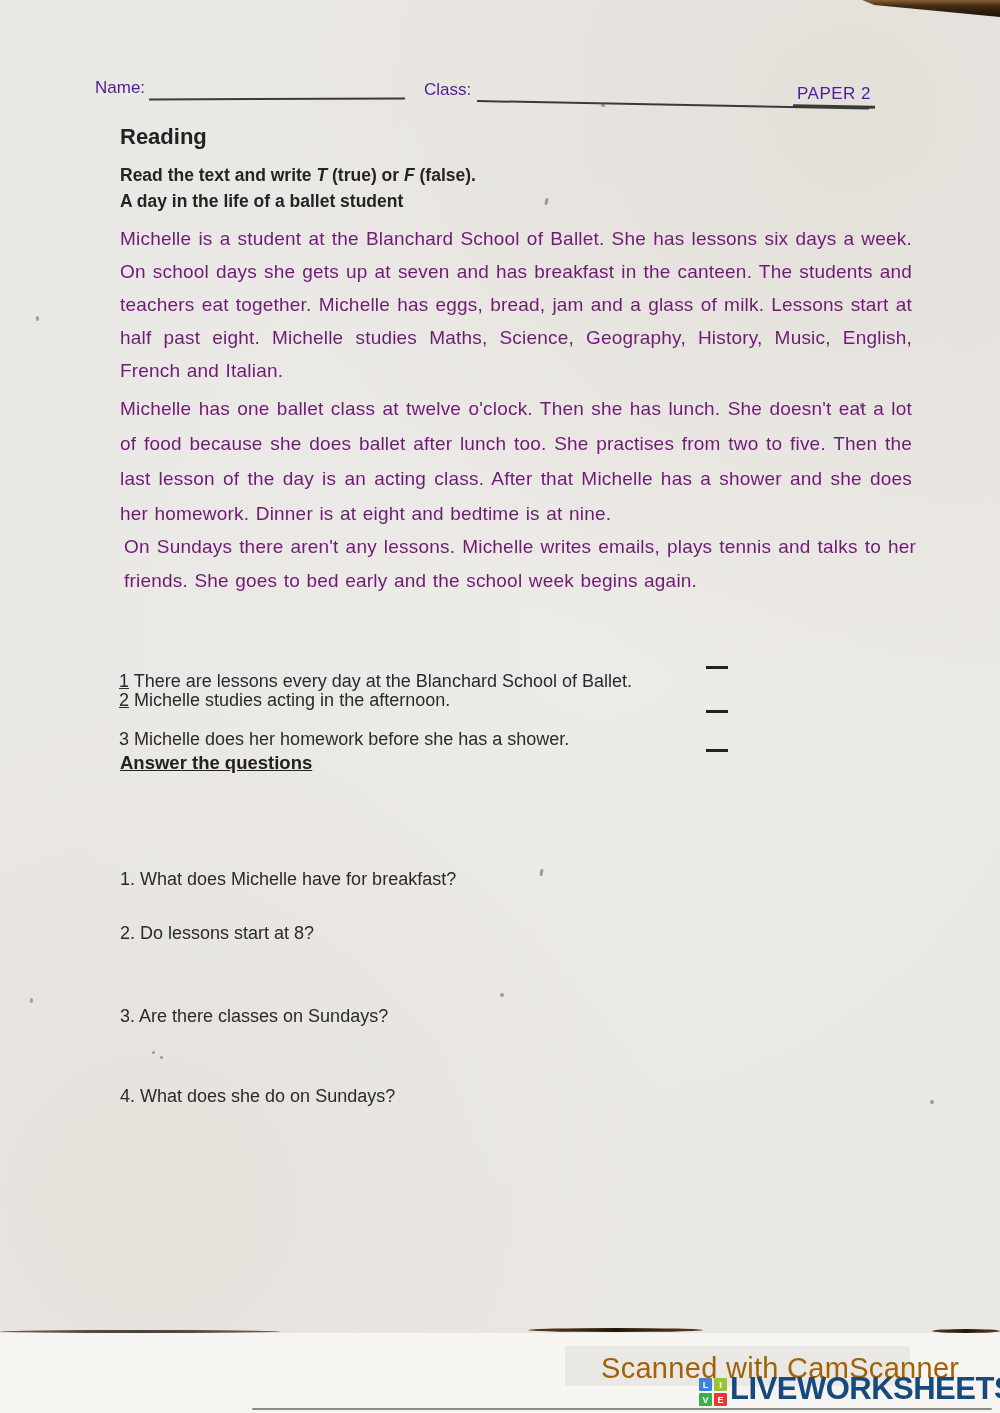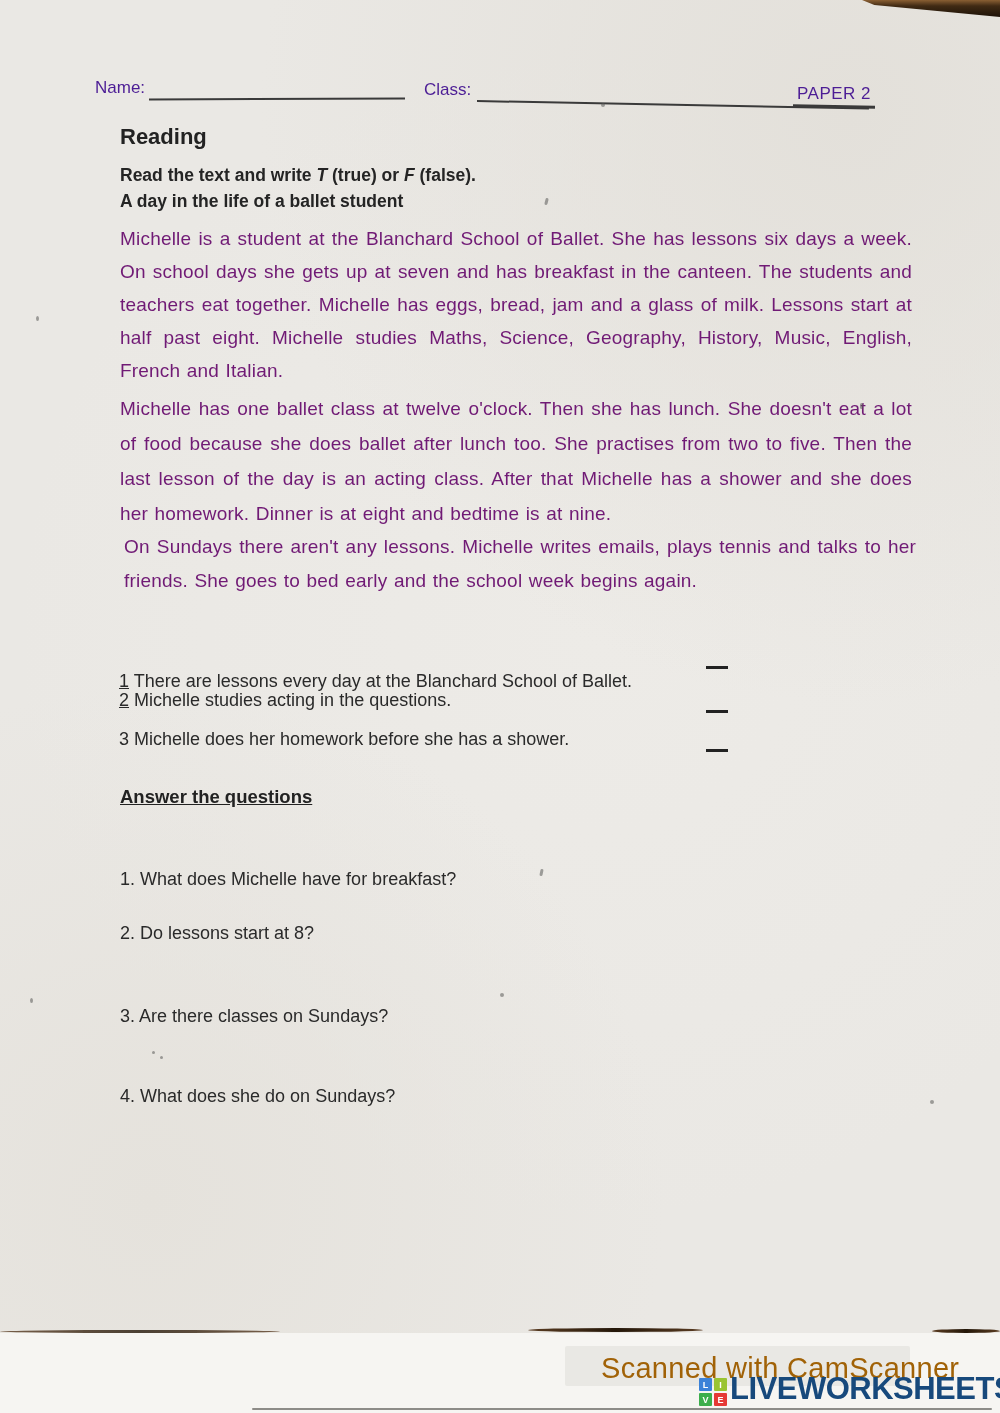--- a/index.html
+++ b/index.html
@@ -70,31 +70,31 @@
 <p class="abs para" style="left:120px;top:526px;margin:4px;line-height:34px;">On Sundays there aren't any lessons. Michelle writes emails, plays tennis and talks to her friends. She goes to bed early and the school week begins again.</p>
 
 <div class="abs tf-row" style="left:119px;top:646px;margin-top:25px;">
   <span class="tf-num-u">1</span>
   <span>There are lessons every day at the Blanchard School of Ballet.</span>
 </div>
 <div class="abs tf-blank" style="left:706px;top:652px;"></div>
 
 <div class="abs tf-row" style="left:119px;top:690px;">
   <span class="tf-num-u">2</span>
-  <span>Michelle studies acting in the questions.</span>
+  <span>Michelle studies acting in the afternoon.</span>
 </div>
 <div class="abs tf-blank" style="left:706px;top:696px;"></div>
 
 <div class="abs tf-row" style="left:119px;top:729px;">
   <span>3</span>
   <span>Michelle does her homework before she has a shower.</span>
 </div>
 <div class="abs tf-blank" style="left:706px;top:735px;"></div>
 
-<div class="abs ans-title" style="left:120px;top:786px;">Answer the questions</div>
+<div class="abs ans-title" style="left:120px;top:752px;">Answer the questions</div>
 
 <div class="abs q" style="left:120px;top:841px;margin-top:28px;">1. What does Michelle have for breakfast?</div>
 <div class="abs q" style="left:120px;top:923px;">2. Do lessons start at 8?</div>
 <div class="abs q" style="left:120px;top:1006px;">3. Are there classes on Sundays?</div>
 <div class="abs q" style="left:120px;top:1086px;">4. What does she do on Sundays?</div>
 
 <div class="speck" style="left:601px;top:103px;width:4px;height:4px;"></div>
 <div class="speck" style="left:545px;top:198px;width:3px;height:7px;border-radius:2px;transform:rotate(14deg);"></div>
 <div class="speck" style="left:860px;top:403px;width:3px;height:6px;border-radius:2px;"></div>
 <div class="speck" style="left:36px;top:316px;width:3px;height:5px;"></div>

